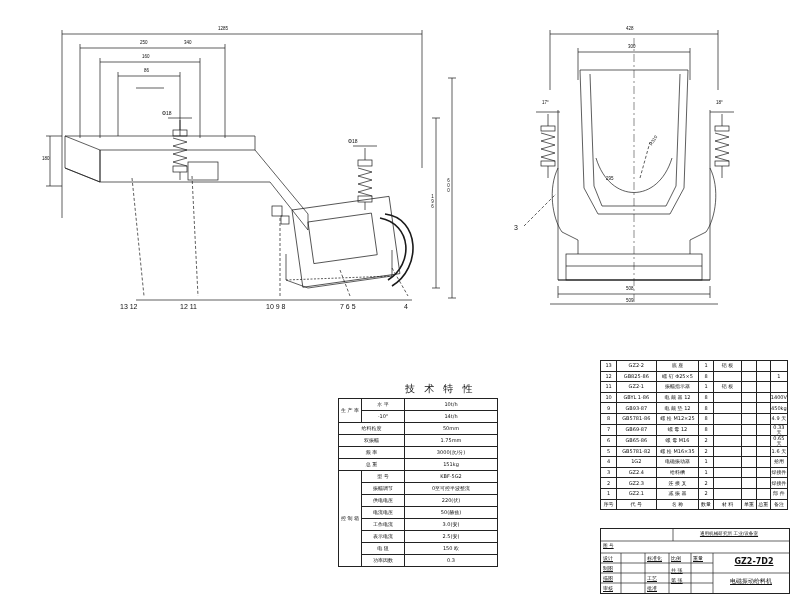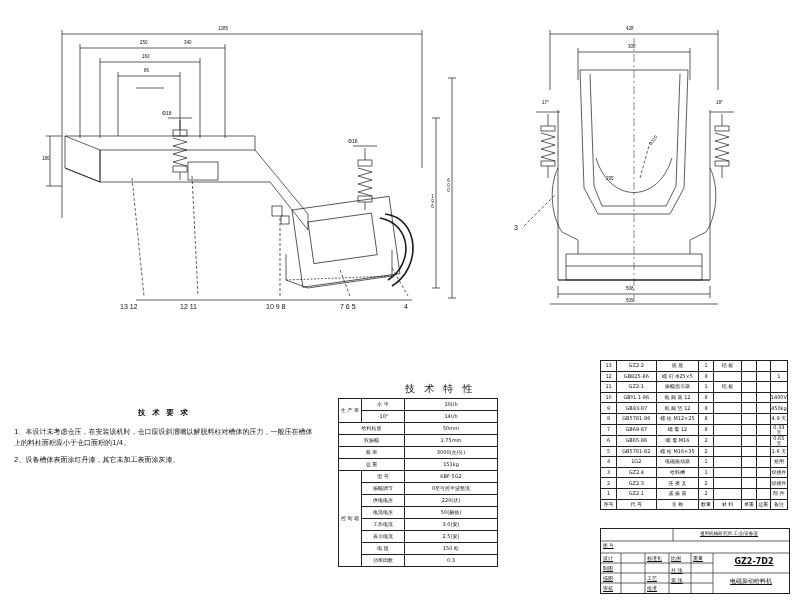--- a/index.html
+++ b/index.html
@@ -202,25 +202,20 @@
     <div class="dim" style="left:128px;top:26px;">300</div>
     <div class="dim" style="left:106px;top:158px;">295</div>
     <div class="dim" style="left:126px;top:268px;">508</div>
     <div class="dim" style="left:126px;top:280px;">509</div>
     <div class="dim" style="left:42px;top:82px;">17°</div>
     <div class="dim" style="left:216px;top:82px;">18°</div>
     <div class="dim" style="left:148px;top:120px;transform:rotate(-58deg);">R310</div>
     <div class="lbl" style="left:14px;top:206px;font-size:7px;">3</div>
   </div>
 
-  <div id="req">
-    <div class="h">技 术 要 求</div>
-    <p>1、本设计未考虑仓压，在安装该机时，仓口应设斜溜嘴以解脱料柱对槽体的压力，一般压在槽体上的料柱面积应小于仓口面积的1/4。</p>
-    <p>2、设备槽体表面涂红丹漆，其它未加工表面涂灰漆。</p>
-  </div>
 
   <div id="techtitle">技 术 特 性</div>
   <table id="techspec" class="tt">
     <tbody>
         <tr>
       <td rowspan="2" style="width:22px;">生 产 率</td>
       <td style="width:42px;">水 平</td>
       <td style="width:92px;">10t/h</td>
     </tr>
     <tr>

